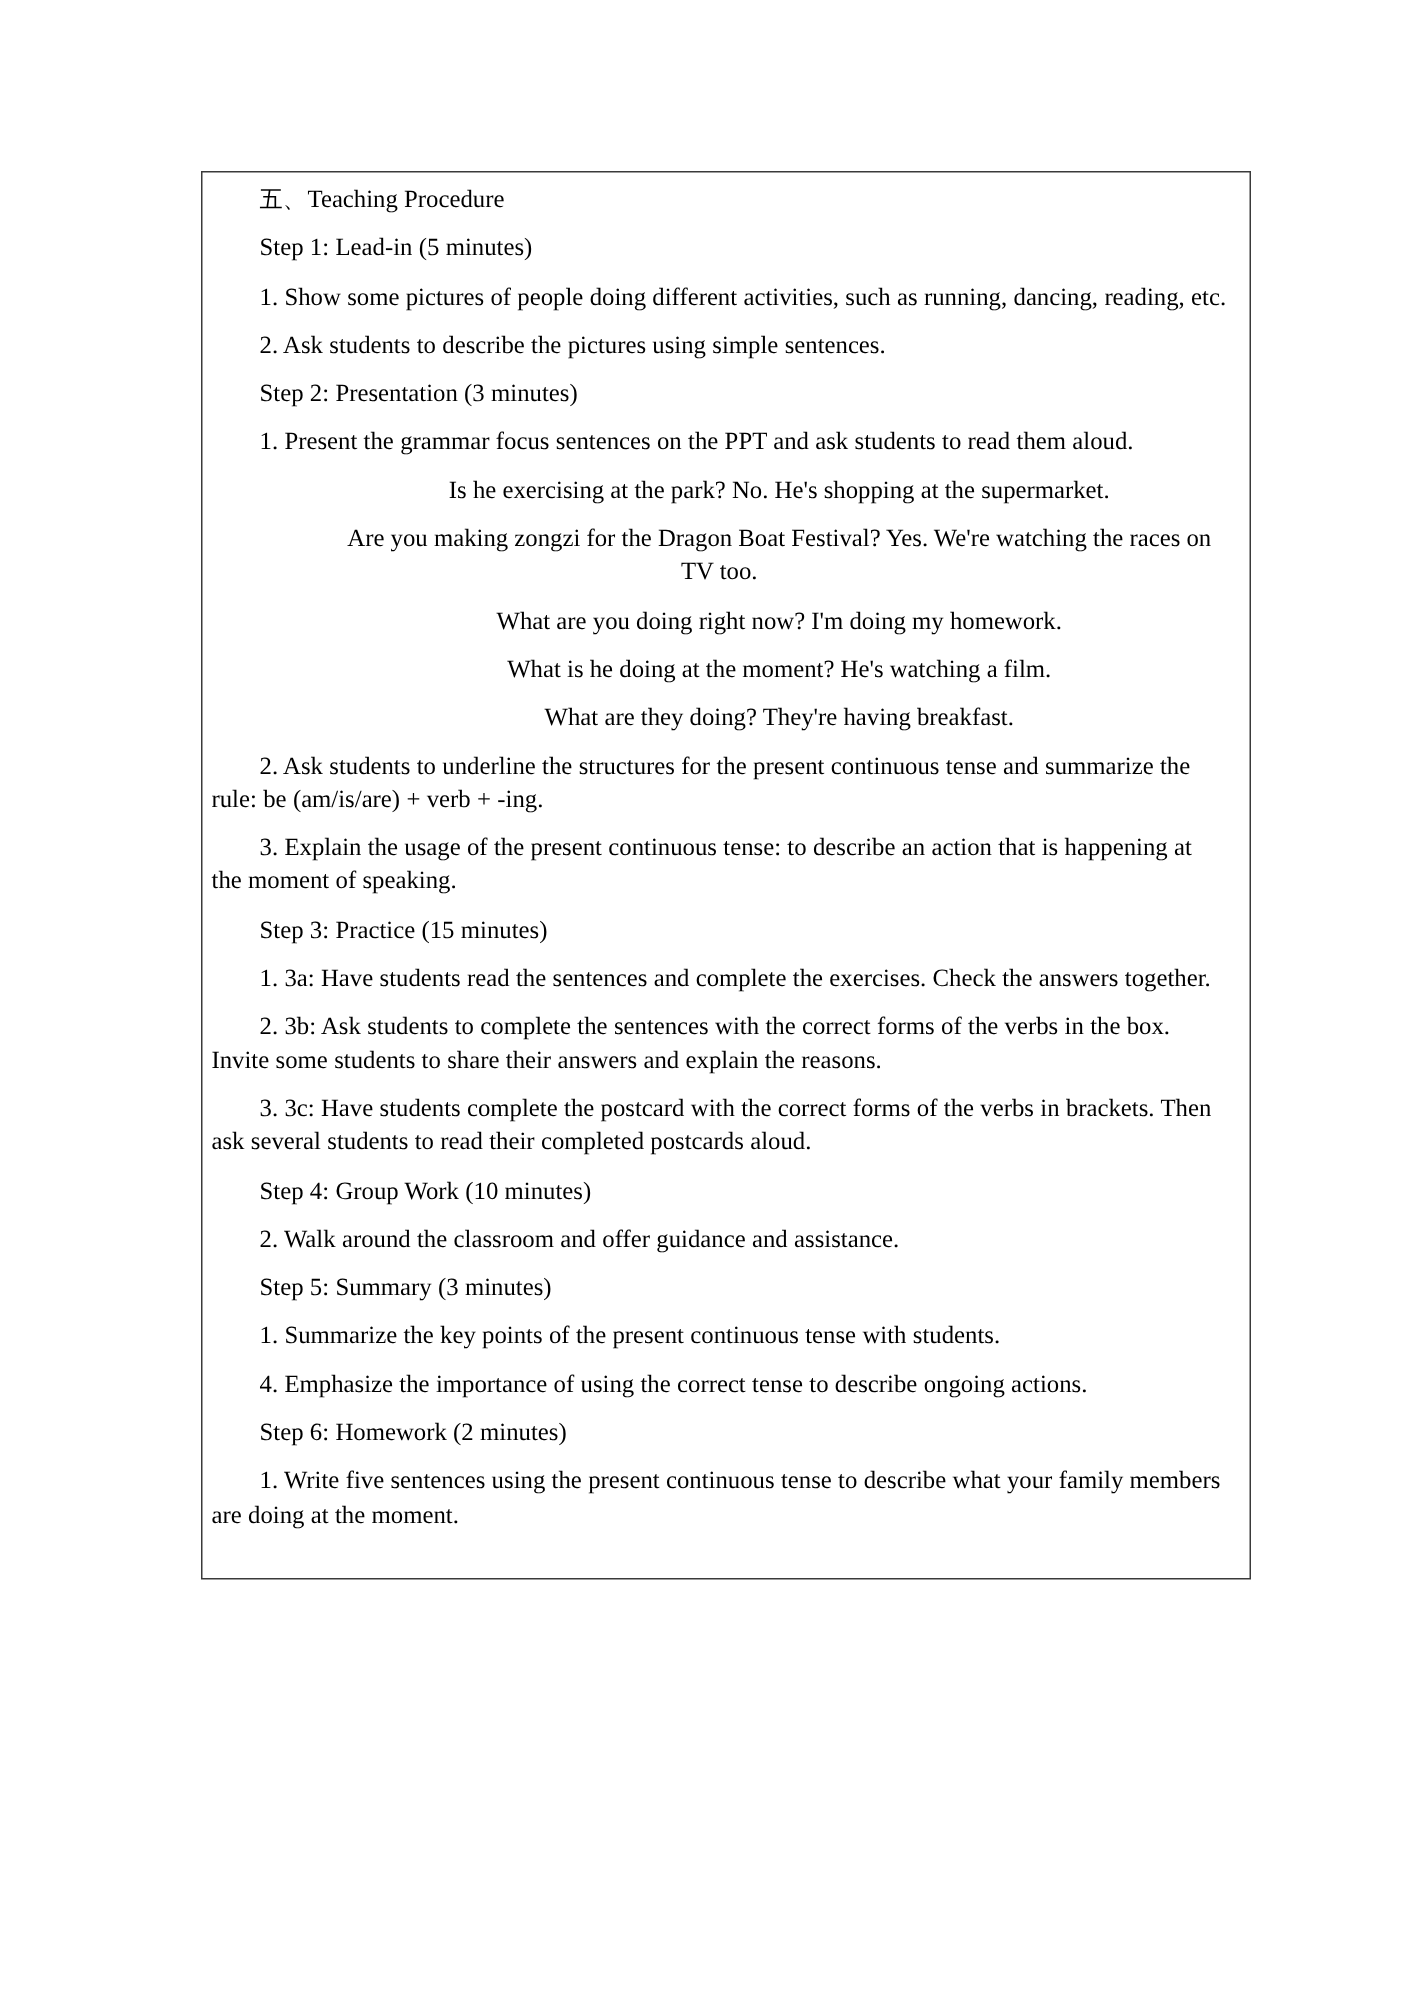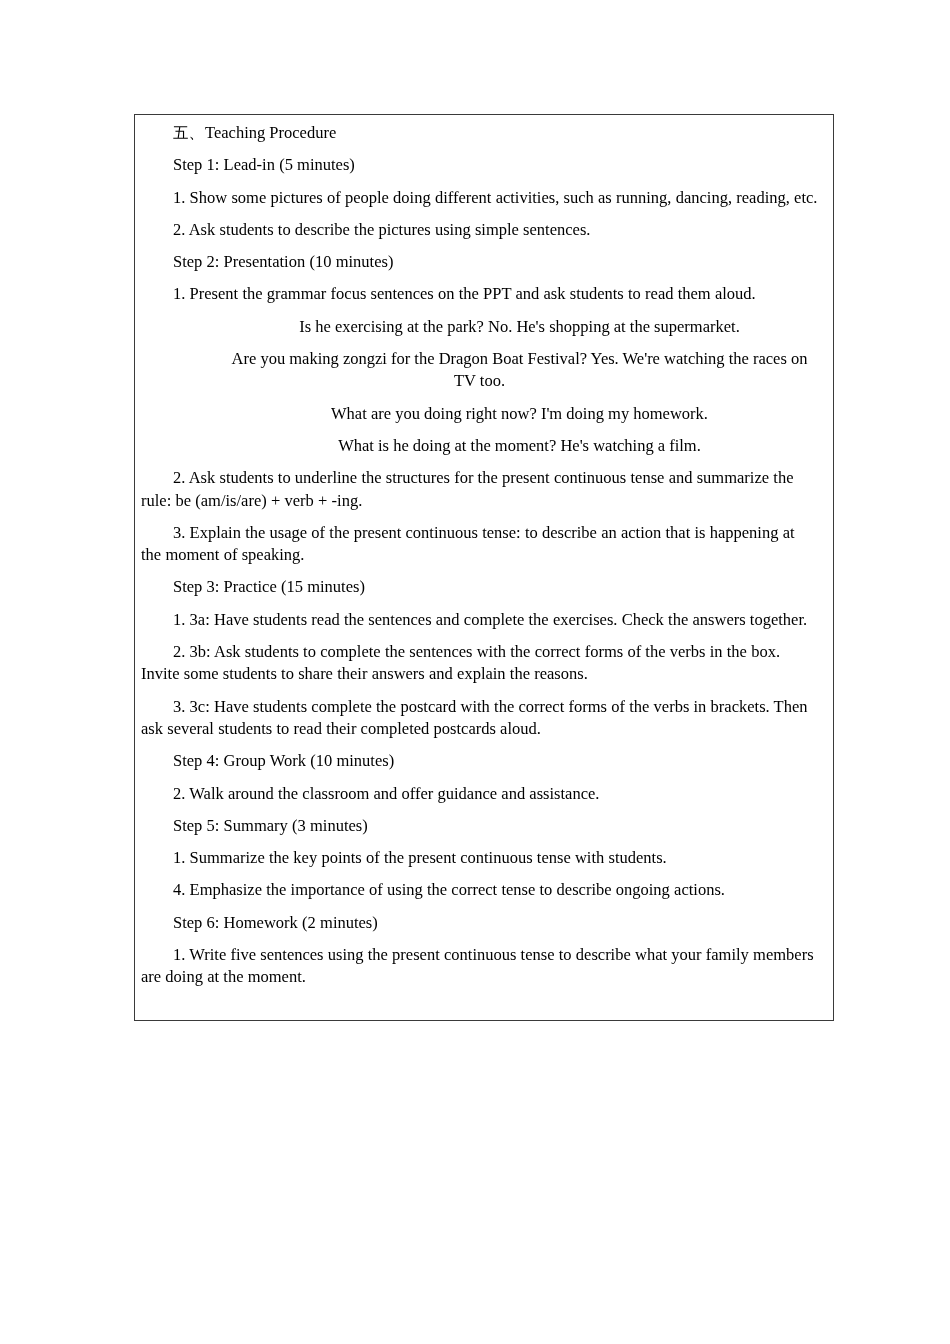--- a/index.html
+++ b/index.html
@@ -83,26 +83,27 @@
 
   <div class="doc-frame">
     <div class="doc-body">
 
       <p class="heading-line"><span class="cjk-label">五</span><span class="cjk-sep">、</span><span>Teaching Procedure</span></p>
 
       <div id="blocks-container">
           <p class="para">Step 1: Lead-in (5 minutes)</p>
           <p class="para">1. Show some pictures of people doing different activities, such as running, dancing, reading, etc.</p>
           <p class="para">2. Ask students to describe the pictures using simple sentences.</p>
-          <p class="para">Step 2: Presentation (10 minutes)</p>
+          <p class="para">Step 2: Presentation (3 minutes)</p>
           <p class="para">1. Present the grammar focus sentences on the PPT and ask students to read them aloud.</p>
           <p class="para-example">Is he exercising at the park? No. He's shopping at the supermarket.</p>
           <p class="para-example">Are you making zongzi for the Dragon Boat Festival? Yes. We're watching the races on TV too.</p>
           <p class="para-example">What are you doing right now? I'm doing my homework.</p>
           <p class="para-example">What is he doing at the moment? He's watching a film.</p>
+          <p class="para-example">What are they doing? They're having breakfast.</p>
           <p class="para">2. Ask students to underline the structures for the present continuous tense and summarize the rule: be (am/is/are) + verb + -ing.</p>
           <p class="para">3. Explain the usage of the present continuous tense: to describe an action that is happening at the moment of speaking.</p>
           <p class="para">Step 3: Practice (15 minutes)</p>
           <p class="para">1. 3a: Have students read the sentences and complete the exercises. Check the answers together.</p>
           <p class="para">2. 3b: Ask students to complete the sentences with the correct forms of the verbs in the box. Invite some students to share their answers and explain the reasons.</p>
           <p class="para">3. 3c: Have students complete the postcard with the correct forms of the verbs in brackets. Then ask several students to read their completed postcards aloud.</p>
           <p class="para">Step 4: Group Work (10 minutes)</p>
           <p class="para">2. Walk around the classroom and offer guidance and assistance.</p>
           <p class="para">Step 5: Summary (3 minutes)</p>
           <p class="para">1. Summarize the key points of the present continuous tense with students.</p>

